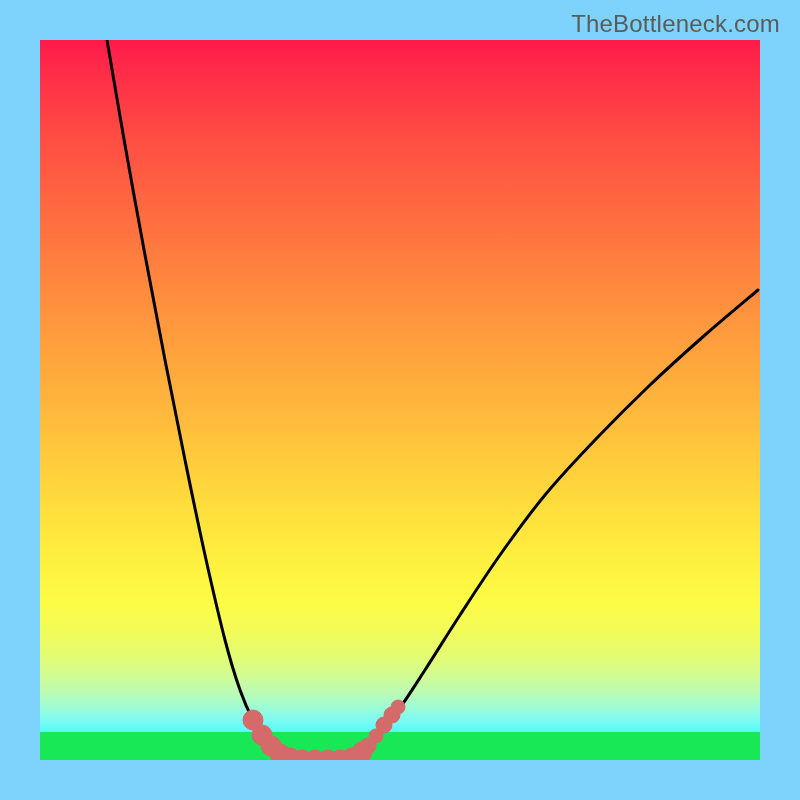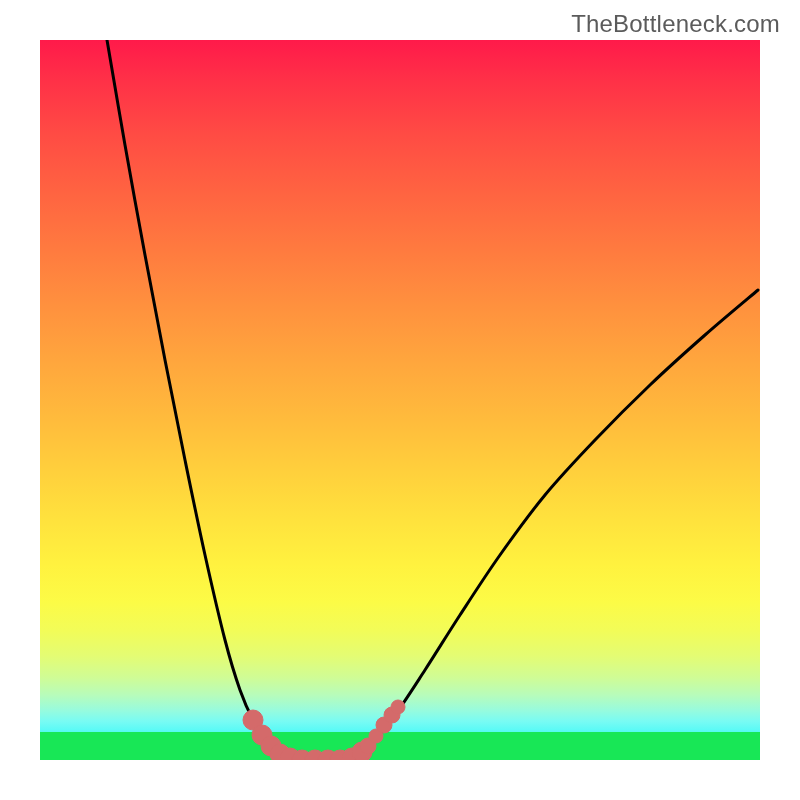--- a/index.html
+++ b/index.html
@@ -1,21 +1,21 @@
 <!DOCTYPE html>
 <html><head>
 <meta charset="utf-8">
 <style>
   * { margin: 0; padding: 0; box-sizing: border-box; }
   html, body { width: 800px; height: 800px; overflow: hidden; background: #000; }
   .frame {
     position: absolute;
     top: 0; left: 0;
     width: 800px; height: 800px;
-    background: #ffffff;
+    background: #7dd3fc;
   }
   .plot-area {
     position: absolute;
     left: 40px;
     top: 40px;
     width: 720px;
     height: 720px;
     overflow: hidden;
   }
   .gradient-bg {

